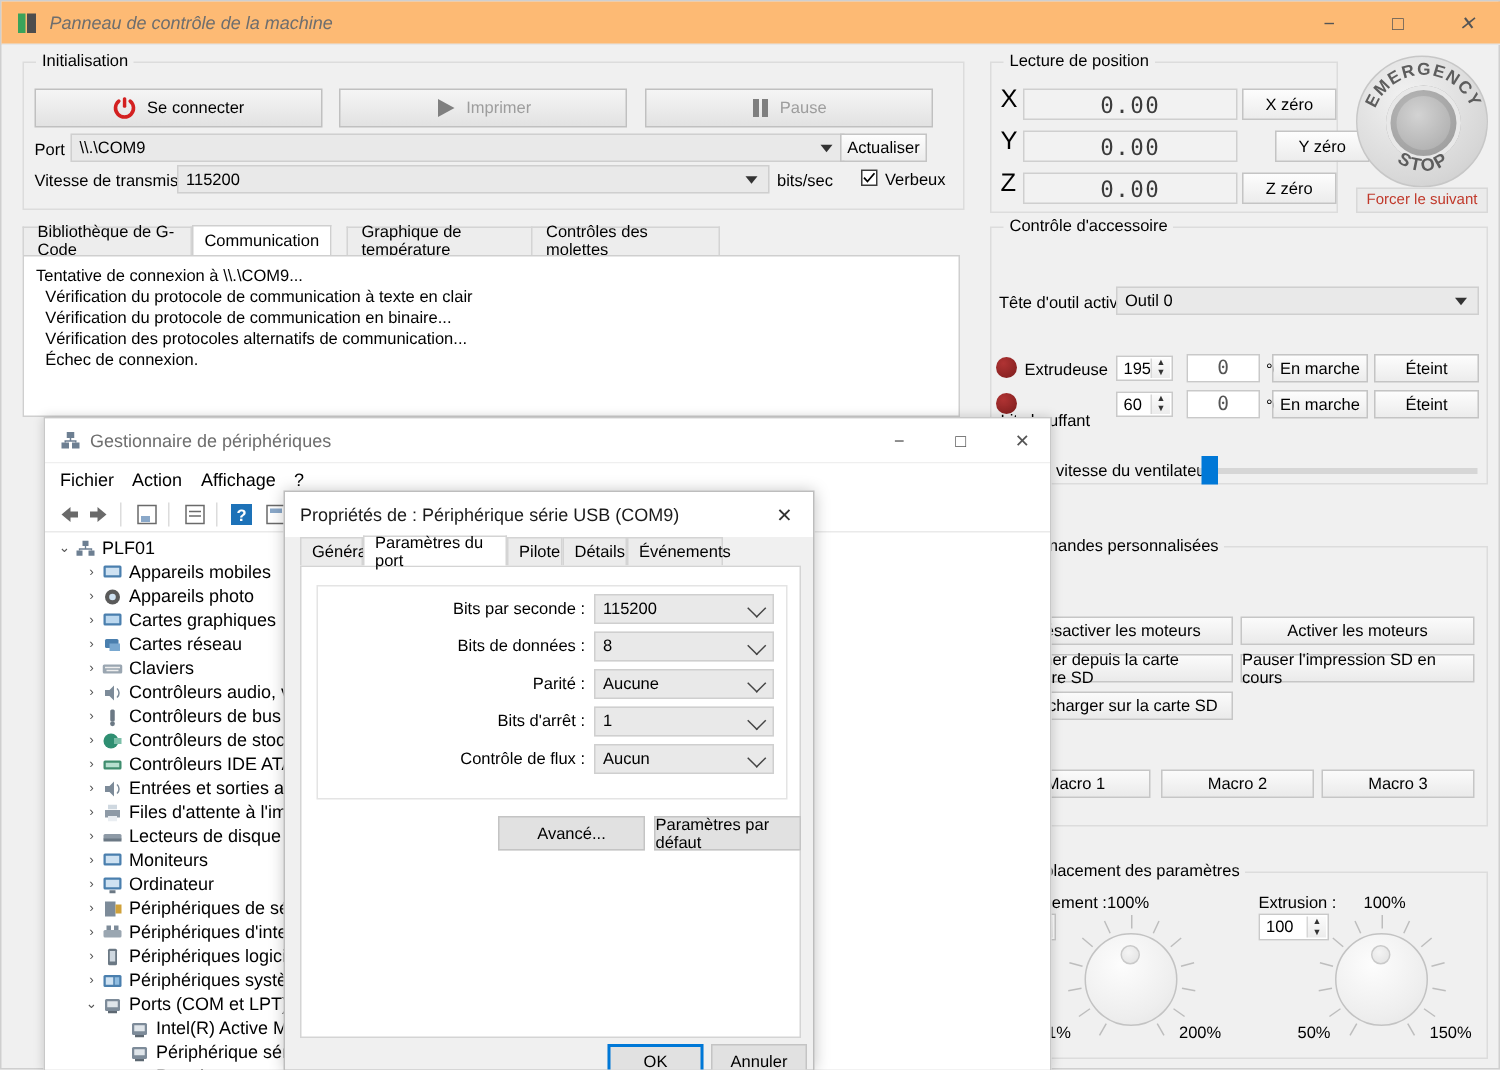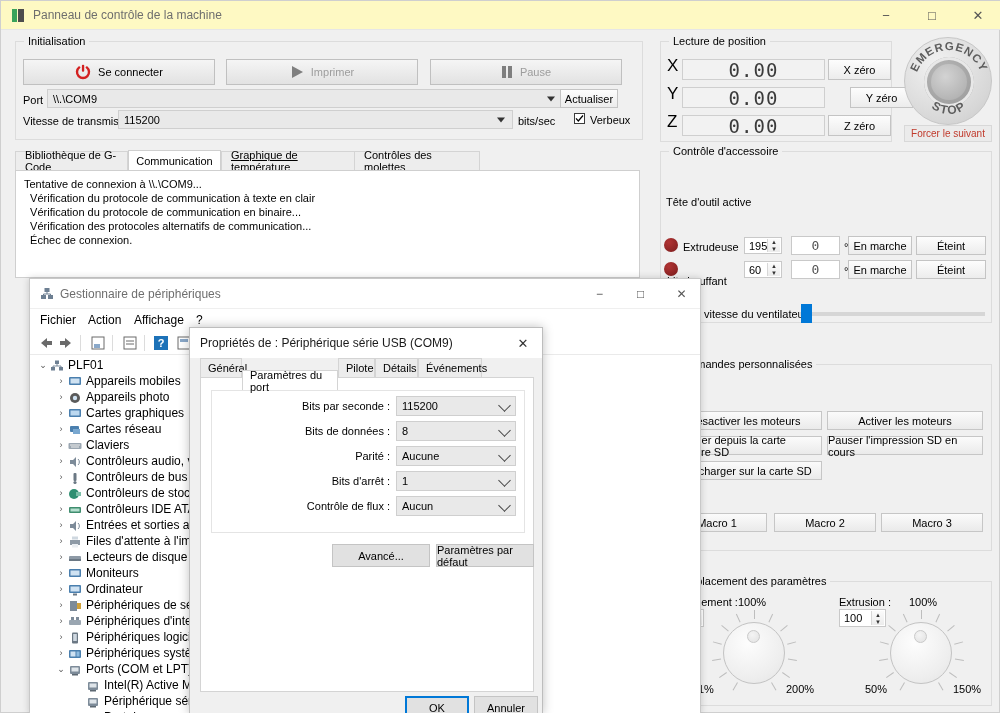--- a/index.html
+++ b/index.html
@@ -13,22 +13,23 @@
     background: #f0f0f0;
   }
   .app-window {
     position: absolute; left: 0; top: 0; width: 1000px; height: 713px;
     background: #f0f0f0;
     border: 1px solid #cfcfcf;
   }
   
   .titlebar {
     position: absolute; left: 0; top: 0; width: 1000px; height: 29px;
-    background: #fef9c3;
+    background: #fdba74;
     border-bottom: 1px solid #e6e6e6;
+    font-style: italic;
   }
   .title-icon {
     position: absolute; left: 10px; top: 7px; width: 14px; height: 15px;
   }
   .title-text {
     position: absolute; left: 32px; top: 7px;
     font-size: 12px; color: #6e6e6e;
   }
   .wbtn {
     position: absolute; top: 0; width: 46px; height: 29px;
@@ -103,21 +104,21 @@
     white-space: pre;
     overflow: hidden;
   }
 
   
   .axis-lbl { position: absolute; font-size: 17px; }
   .lcd {
     position: absolute;
     background: #f2f2f2; border: 1px solid #cfcfcf;
     font-family: "DejaVu Sans Mono", monospace;
-    font-size: 19px; letter-spacing: 1px;
+    font-size: 15px; letter-spacing: 1px;
     color: #3b3b3b;
     display: flex; align-items: center; justify-content: center;
   }
   .estop {
     position: absolute; left: 903px; top: 36px; width: 88px; height: 88px;
     border-radius: 50%;
     background: radial-gradient(circle at 38% 32%, #f2f2f2, #d7d7d7 70%, #c8c8c8);
     border: 1px solid #c7c7c7;
   }
   .estop .ring {
@@ -243,21 +244,21 @@
   .propdlg .ptitle .x {
     position: absolute; right: 0; top: 0; width: 42px; height: 30px;
     display: flex; align-items: center; justify-content: center; font-size: 13px; color: #333;
   }
   .ptabs { position: absolute; left: 10px; top: 30px; height: 19px; }
   .ptab {
     position: absolute; top: 0; height: 19px; padding: 0 7px;
     border: 1px solid #d4d4d4; border-bottom: none; background: #ececec;
     display: flex; align-items: center; font-size: 11px;
   }
-  .ptab.active { background: #fff; z-index: 3; height: 20px; margin-top: 13px; }
+  .ptab.active { background: #fff; z-index: 3; height: 20px; }
   .ppage {
     position: absolute; left: 10px; top: 49px; width: 334px; height: 315px;
     background: #fff; border: 1px solid #d4d4d4;
   }
   .pframe {
     position: absolute; left: 10px; top: 12px; width: 314px; height: 143px;
     border: 1px solid #e4e4e4;
   }
   .prow-lbl { position: absolute; font-size: 11px; text-align: right; }
   .pcombo {
@@ -357,21 +358,21 @@
   </div>
   <span class="lbl" style="left:589px; top:113px;">Verbeux</span>
 
   <div class="tabstrip">
     <div class="tab" style="left:0px; width:113px;">
       <span>Bibliothèque de G-Code</span>
     </div>
     <div class="tab active" style="left:113px; width:93px; top:-1px;">
       <span>Communication</span>
     </div>
-    <div class="tab" style="left:206px; width:139px;text-decoration:underline;">
+    <div class="tab" style="left:216px; width:139px;">
       <span>Graphique de température</span>
     </div>
     <div class="tab" style="left:339px; width:126px;">
       <span>Contrôles des molettes</span>
     </div>
   </div>
 
   <div class="logbox">Tentative de connexion à \\.\COM9...
   Vérification du protocole de communication à texte en clair
   Vérification du protocole de communication en binaire...
@@ -418,20 +419,24 @@
   </div>
   <div class="force-btn">
     <span>Forcer le suivant</span>
   </div>
 
   <div class="group" style="left:659px; top:150px; width:332px; height:172px;">
     <span class="glabel">Contrôle d'accessoire</span>
   </div>
 
   <span class="lbl" style="left:665px; top:195px;">Tête d'outil active</span>
+  <div class="combo" style="left:743px; top:190px; width:242px; height:19px;">
+    <span>Outil 0</span>
+    <span class="arrow"></span>
+  </div>
 
   <div class="tempdot" style="left:663px; top:237px;"></div>
   <span class="lbl" style="left:682px; top:240px;">Extrudeuse</span>
   <div class="spin" style="left:743px; top:236px; width:38px; height:17px;">
     <span>195</span>
     <span class="sarrows">
         <div>▲</div>
         <div>▼</div>
       </span>
   </div>

